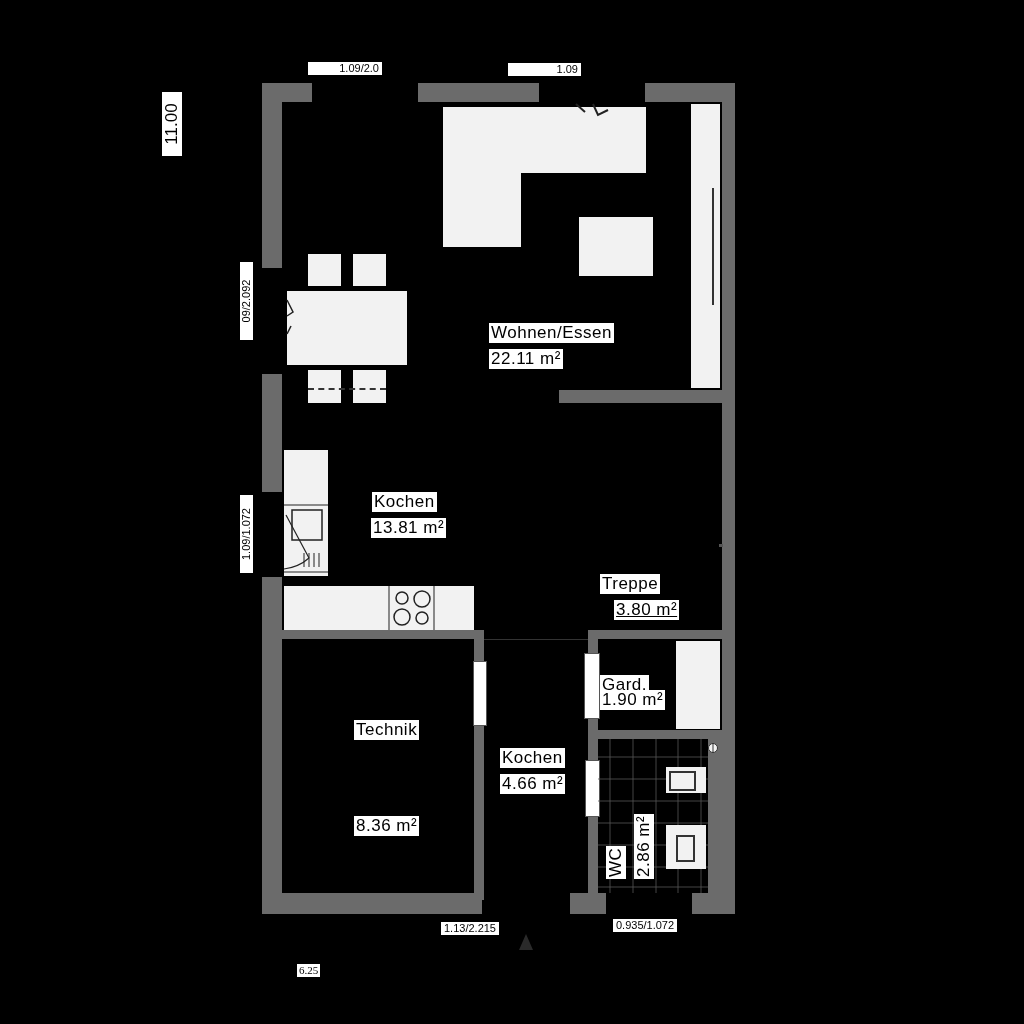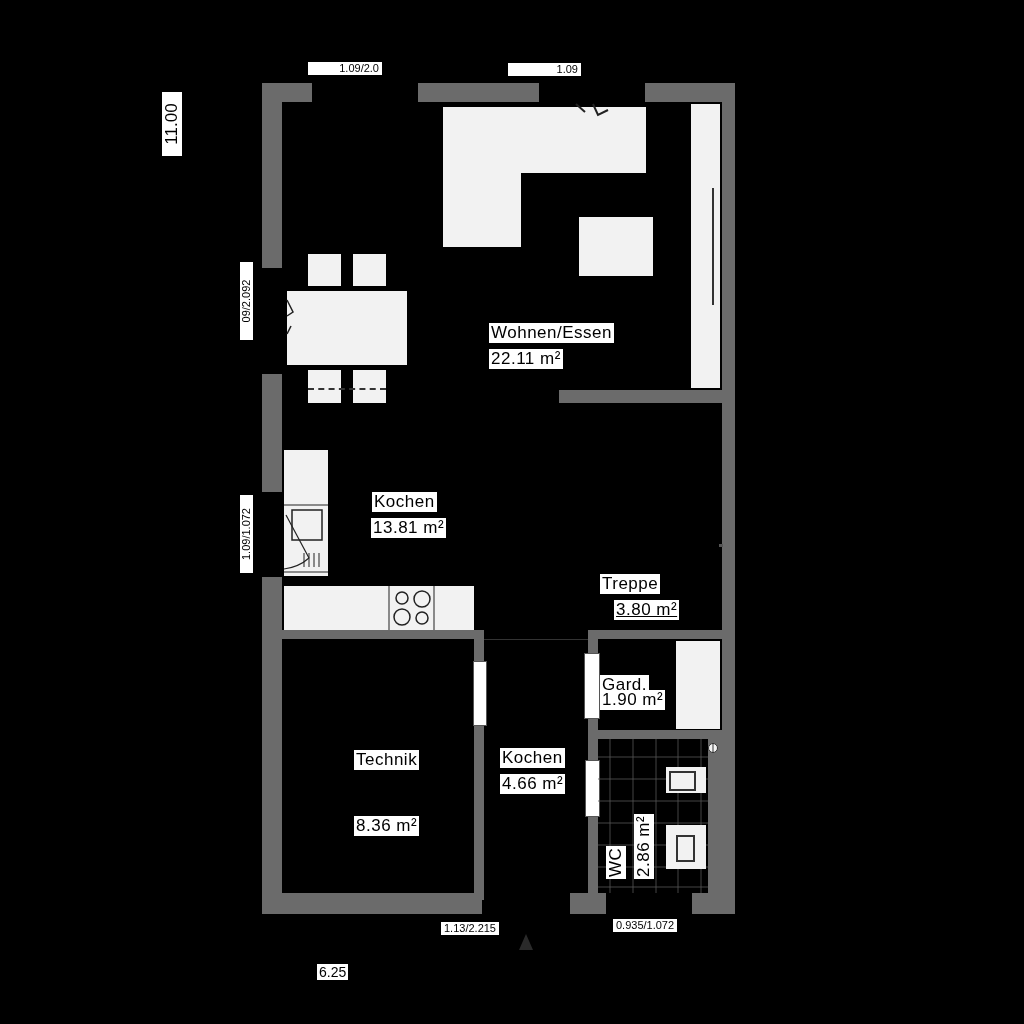--- a/index.html
+++ b/index.html
@@ -14,21 +14,21 @@
   .vert { transform-origin: left top; transform: rotate(-90deg); }
   .door { position:absolute; background:#fff; border:1px solid #555; }
   svg { position:absolute; overflow:visible; }
 </style>
 </head>
 <body>
 
 <div class="abs" style="left:0;top:0;width:1024px;height:1024px;">
 
   <div class="lbl dim vert" style="left:162px;top:156px;font-size:17px;width:58px;text-align:center;">11.00</div>
-  <div class="lbl" style="left:317px;top:964px;font-size:14px;">6.25</div>
+  <div class="lbl" style="left:297px;top:964px;font-size:11px;font-family:Liberation Serif, serif;">6.25</div>
 
   <div class="lbl dim" style="left:308px;top:62px;width:68px;">1.09/2.0</div>
   <div class="lbl dim" style="left:508px;top:63px;width:67px;">1.09</div>
   <div class="lbl dim vert" style="left:240px;top:340px;width:72px;text-align:center;">09/2.092</div>
   <div class="lbl dim vert" style="left:240px;top:573px;width:72px;text-align:center;">1.09/1.072</div>
   <div class="lbl dim" style="left:441px;top:922px;">1.13/2.215</div>
   <div class="lbl dim" style="left:613px;top:919px;">0.935/1.072</div>
 
   <svg style="left:518px;top:932px;" width="16" height="20">
     <polygon points="8,2 15,18 1,18" fill="#2a2a2a"></polygon>
@@ -134,21 +134,21 @@
 
   <div class="lbl room-name" style="left:372px;top:492px;">Kochen</div>
   <div class="lbl room-area" style="left:371px;top:518px;">13.81 m²</div>
 
   <div class="lbl room-name" style="left:600px;top:574px;">Treppe</div>
   <div class="lbl room-area" style="left:614px;top:600px;text-decoration:underline;">3.80 m²</div>
 
   <div class="lbl room-name" style="left:600px;top:675px;">Gard.</div>
   <div class="lbl room-area" style="left:600px;top:666px;margin-top:24px;">1.90 m²</div>
 
-  <div class="lbl room-name" style="left:354px;top:750px;">Technik</div>
+  <div class="lbl room-name" style="left:354px;top:720px;">Technik</div>
   <div class="lbl room-area" style="left:354px;top:816px;">8.36 m²</div>
 
   <div class="lbl room-name" style="left:500px;top:748px;">Kochen</div>
   <div class="lbl room-area" style="left:500px;top:774px;text-align:right;">4.66 m²</div>
 
   <div class="lbl room-name vert" style="left:606px;top:879px;">WC</div>
   <div class="lbl room-area vert" style="left:634px;top:879px;">2.86 m²</div>
 </div>
 
 </body></html>

